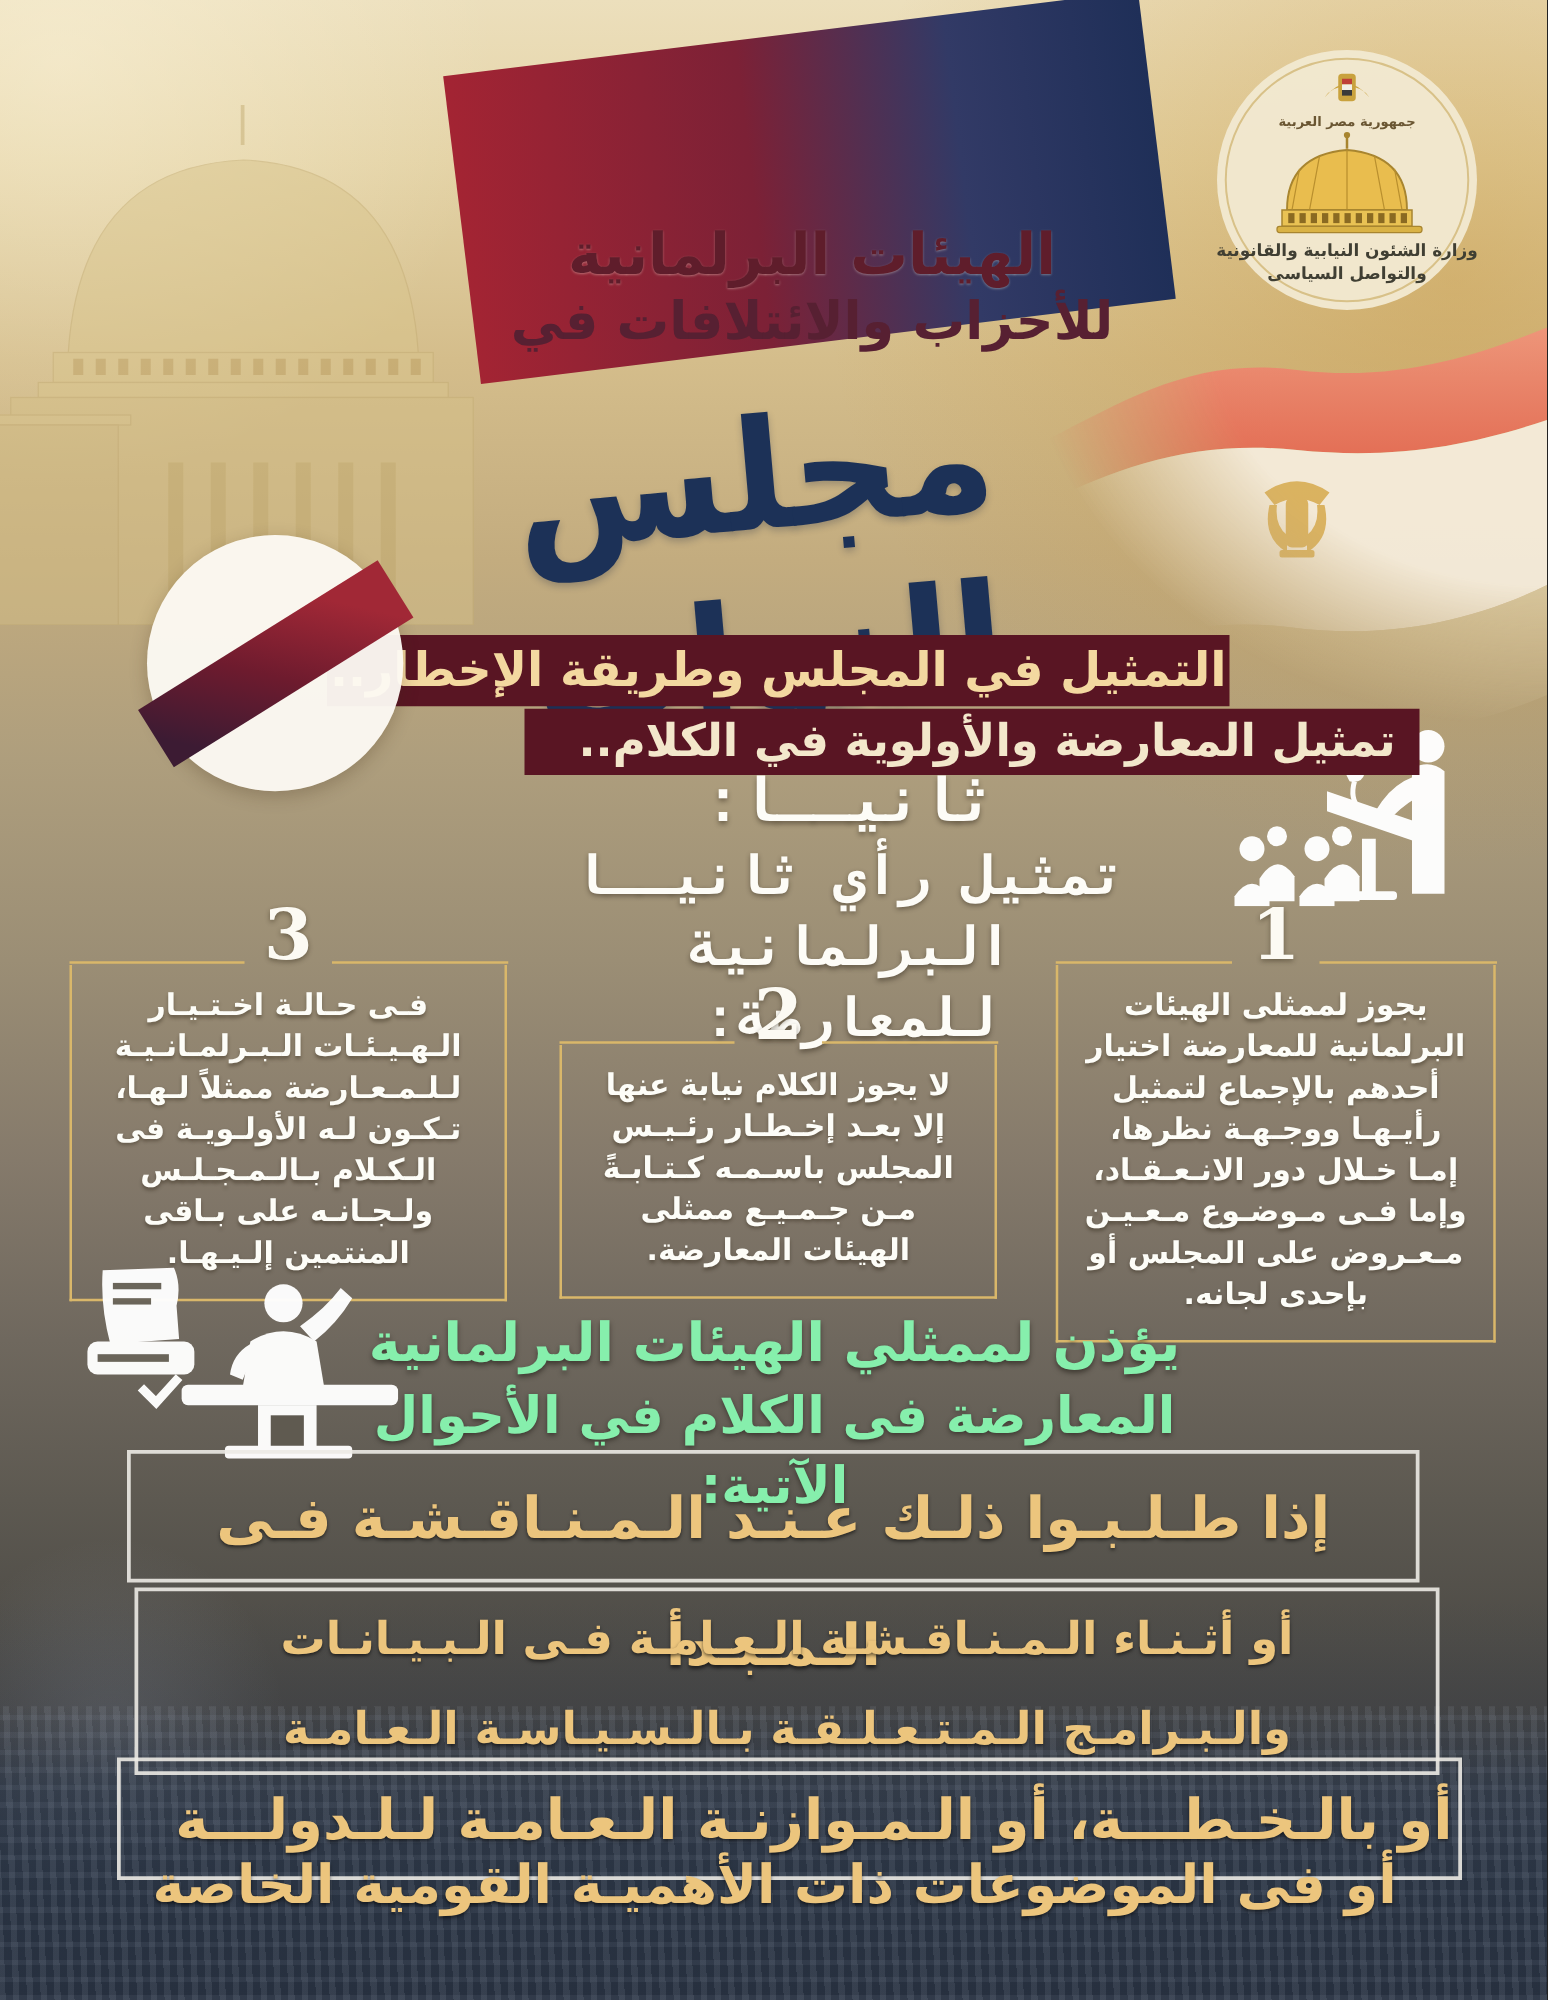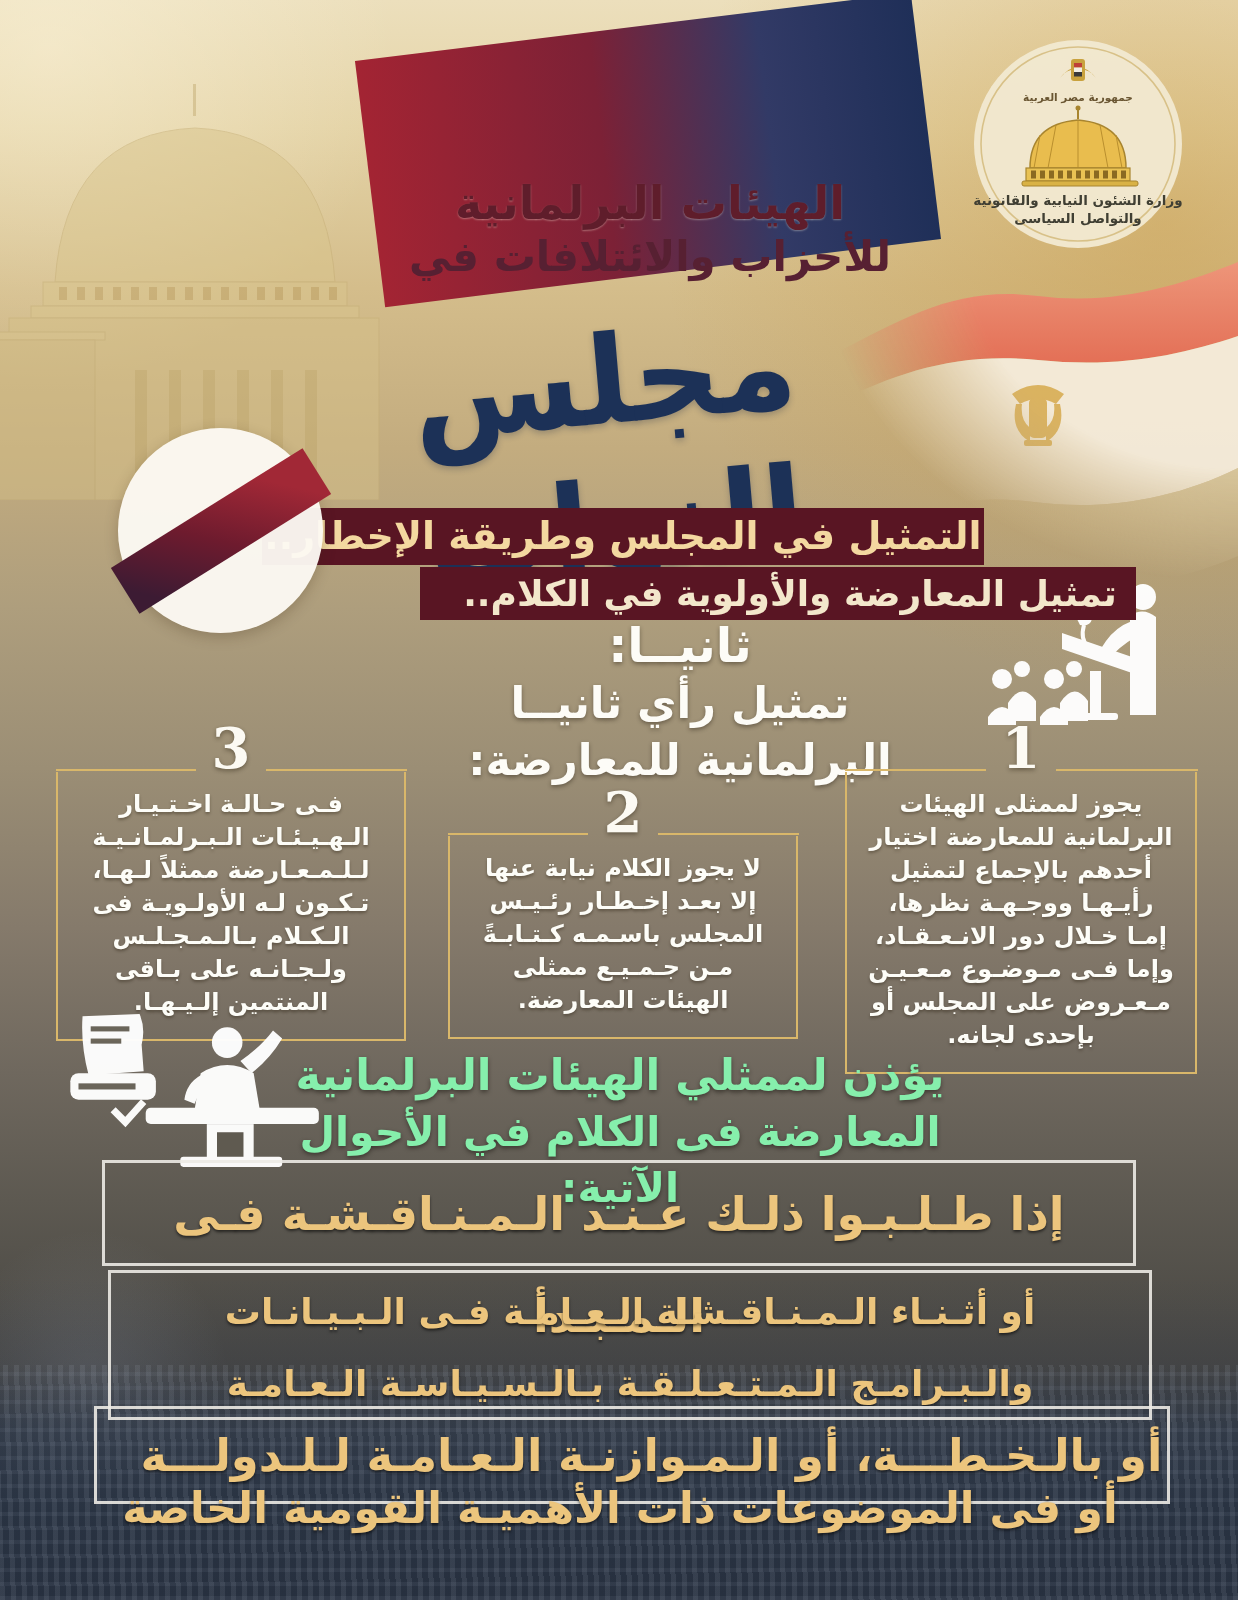--- a/index.html
+++ b/index.html
@@ -49,21 +49,21 @@
     background:rgba(252,249,242,.96); box-shadow:0 4px 14px rgba(60,40,20,.25);
     display:flex; align-items:center; justify-content:center; z-index:7;}
   .badge-text{font-size:46px; font-weight:bold; transform:rotate(-32deg);
     background:linear-gradient(225deg, #a12836 20%, #6e1b2e 55%, #3c1b33 90%);}
   .banner{background:#591523; text-align:center; z-index:6;}
   .banner1{left:262px; top:508px; width:722px; height:57px; line-height:57px;
     font-size:38px; font-weight:bold; color:#f3d8a0;}
   .banner2{left:420px; top:567px; width:716px; height:53px; line-height:53px;
     font-size:36px; font-weight:bold; color:#f3e7cb;padding-left:24px;}
   .sec-heading{left:430px; top:615px; width:500px; text-align:center; color:#fdfcf7;
-    text-shadow:0 2px 4px rgba(40,30,20,.45); font-weight:bold;}
+    text-shadow:0 2px 4px rgba(40,30,20,.45); font-weight:bold;font-family:Liberation Mono, monospace;}
   .sec-heading .l1{font-size:48px; line-height:60px;}
   .sec-heading .l2,.sec-heading .l3{font-size:43px; line-height:57px;}
   
   .info-box{border:2.5px solid #d9b76a; border-top:none; position:absolute; z-index:5;
     padding:16px 20px 20px; color:#fdfdf8; font-weight:bold; font-size:24px;
     line-height:33px; text-align:center; text-shadow:0 2px 3px rgba(40,30,15,.4);}
   .num-row{position:absolute; top:-52px; left:-2.5px; right:-2.5px; height:54px;
     display:flex; align-items:flex-end; gap:16px;}
   .num-row .seg{flex:1; height:2.5px; background:#d9b76a; margin-bottom:3px;}
   .num{font-family:"DejaVu Serif", serif; font-weight:bold; font-size:56px; line-height:52px;

